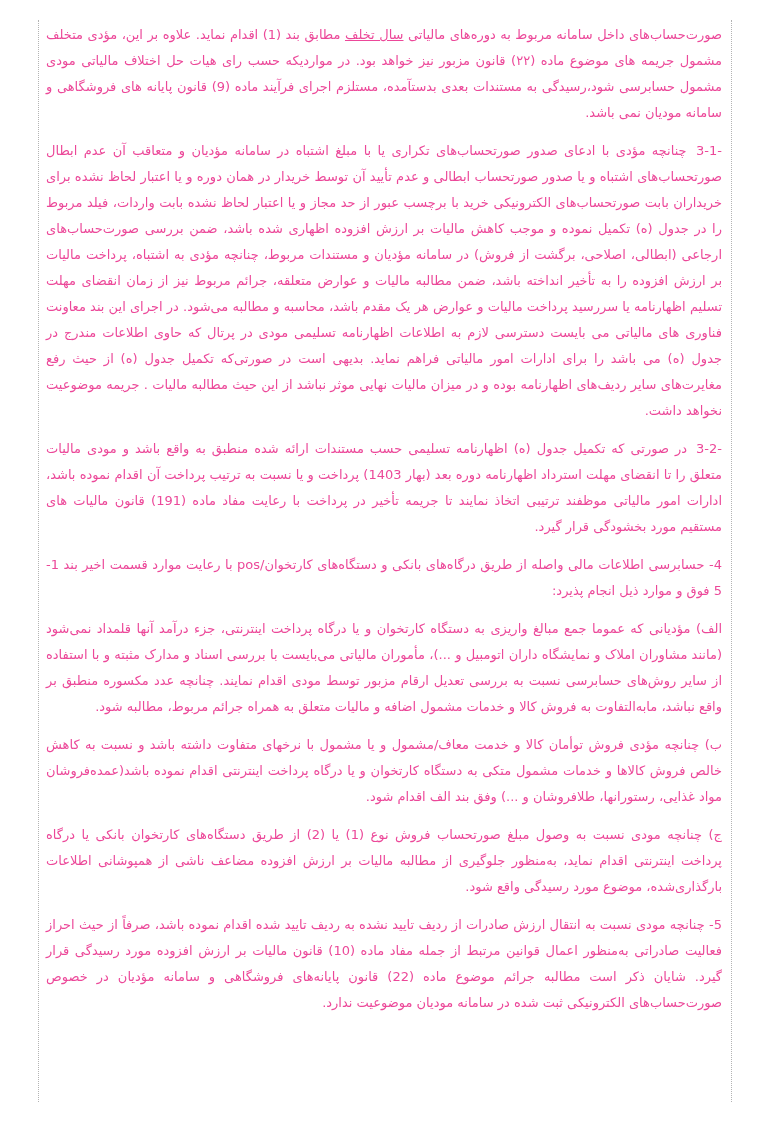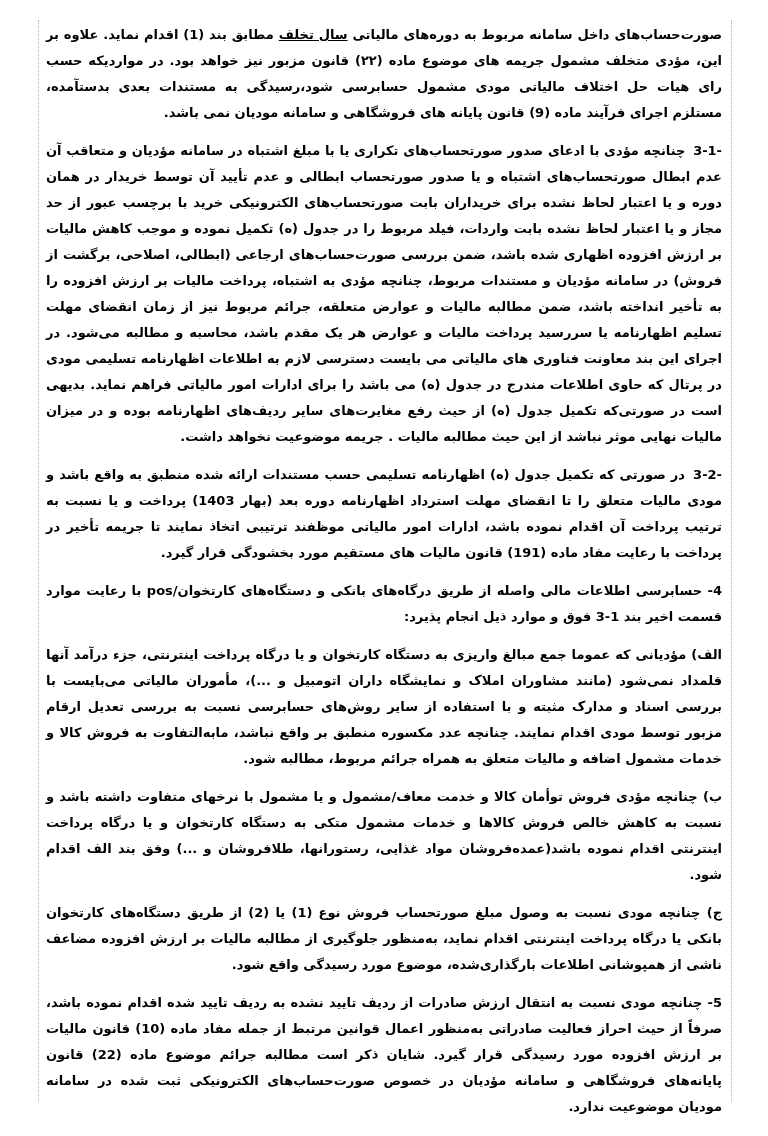--- a/index.html
+++ b/index.html
@@ -8,22 +8,22 @@
     font-family:"DejaVu Sans",sans-serif;
   }
   .page{position:relative;width:768px;height:1136px;background:#ffffff;}
   .guide{position:absolute;top:20px;height:1082px;width:0;border-left:1px dotted #b3b3b3;}
   .guide-left{left:38px;}
   .guide-right{left:731px;}
   .content{
     position:absolute;top:22px;right:46px;left:46px;
     direction:rtl;unicode-bidi:embed;
     text-align:justify;
-    color:#000000;
-    font-size:13px;font-weight:bold;
+    color:#ec4899;
+    font-size:13px;font-weight:normal;
     line-height:26px;
   }
   .content p{margin:0 0 12px 0;}
   .content p:last-child{margin-bottom:0;}
   .marker{unicode-bidi:isolate;padding-left:3px;}
   .u{text-decoration:underline;}
 </style>
 </head>
 <body>
 
@@ -32,21 +32,21 @@
   <div class="guide guide-right"></div>
 
   <div class="content">
 
     <p><span>صورت‌حساب‌های داخل سامانه مربوط به دوره‌های مالیاتی </span><span class="u">سال تخلف</span><span> مطابق بند (1) اقدام نماید. علاوه بر این، مؤدی متخلف مشمول جریمه های موضوع ماده (۲۲) قانون مزبور نیز خواهد بود. در مواردیکه حسب رای هیات حل اختلاف مالیاتی مودی مشمول حسابرسی شود،رسیدگی به مستندات بعدی بدستآمده، مستلزم اجرای فرآیند ماده (9) قانون پایانه های فروشگاهی و سامانه مودیان نمی باشد.</span></p>
 
     <p><span class="marker" dir="ltr">3-1-</span> <span>چنانچه مؤدی با ادعای صدور صورتحساب‌های تکراری یا با مبلغ اشتباه در سامانه مؤدیان و متعاقب آن عدم ابطال صورتحساب‌های اشتباه و یا صدور صورتحساب ابطالی و عدم تأیید آن توسط خریدار در همان دوره و یا اعتبار لحاظ نشده برای خریداران بابت صورتحساب‌های الکترونیکی خرید با برچسب عبور از حد مجاز و یا اعتبار لحاظ نشده بابت واردات، فیلد مربوط را در جدول (ه) تکمیل نموده و موجب کاهش مالیات بر ارزش افزوده اظهاری شده باشد، ضمن بررسی صورت‌حساب‌های ارجاعی (ابطالی، اصلاحی، برگشت از فروش) در سامانه مؤدیان و مستندات مربوط، چنانچه مؤدی به اشتباه، پرداخت مالیات بر ارزش افزوده را به تأخیر انداخته باشد، ضمن مطالبه مالیات و عوارض متعلقه، جرائم مربوط نیز از زمان انقضای مهلت تسلیم اظهارنامه یا سررسید پرداخت مالیات و عوارض هر یک مقدم باشد، محاسبه و مطالبه می‌شود. در اجرای این بند معاونت فناوری های مالیاتی می بایست دسترسی لازم به اطلاعات اظهارنامه تسلیمی مودی در پرتال که حاوی اطلاعات مندرج در جدول (ه) می باشد را برای ادارات امور مالیاتی فراهم نماید. بدیهی است در صورتی‌که تکمیل جدول (ه) از حیث رفع مغایرت‌های سایر ردیف‌های اظهارنامه بوده و در میزان مالیات نهایی موثر نباشد از این حیث مطالبه مالیات . جریمه موضوعیت نخواهد داشت.</span></p>
 
     <p><span class="marker" dir="ltr">3-2-</span> <span>در صورتی که تکمیل جدول (ه) اظهارنامه تسلیمی حسب مستندات ارائه شده منطبق به واقع باشد و مودی مالیات متعلق را تا انقضای مهلت استرداد اظهارنامه دوره بعد (بهار 1403) پرداخت و یا نسبت به ترتیب پرداخت آن اقدام نموده باشد، ادارات امور مالیاتی موظفند ترتیبی اتخاذ نمایند تا جریمه تأخیر در پرداخت با رعایت مفاد ماده (191) قانون مالیات های مستقیم مورد بخشودگی قرار گیرد.</span></p>
 
-    <p><span>4- حسابرسی اطلاعات مالی واصله از طریق درگاه‌های بانکی و دستگاه‌های کارتخوان/pos با رعایت موارد قسمت اخیر بند 1-3 فوق و موارد ذیل انجام پذیرد:</span></p>
+    <p><span>4- حسابرسی اطلاعات مالی واصله از طریق درگاه‌های بانکی و دستگاه‌های کارتخوان/pos با رعایت موارد قسمت اخیر بند 1-5 فوق و موارد ذیل انجام پذیرد:</span></p>
 
     <p><span>الف) مؤدیانی که عموما جمع مبالغ واریزی به دستگاه کارتخوان و یا درگاه پرداخت اینترنتی، جزء درآمد آنها قلمداد نمی‌شود (مانند مشاوران املاک و نمایشگاه داران اتومبیل و ...)، مأموران مالیاتی می‌بایست با بررسی اسناد و مدارک مثبته و با استفاده از سایر روش‌های حسابرسی نسبت به بررسی تعدیل ارقام مزبور توسط مودی اقدام نمایند. چنانچه عدد مکسوره منطبق بر واقع نباشد، مابه‌التفاوت به فروش کالا و خدمات مشمول اضافه و مالیات متعلق به همراه جرائم مربوط، مطالبه شود.</span></p>
 
     <p><span>ب) چنانچه مؤدی فروش توأمان کالا و خدمت معاف/مشمول و یا مشمول با نرخهای متفاوت داشته باشد و نسبت به کاهش خالص فروش کالاها و خدمات مشمول متکی به دستگاه کارتخوان و یا درگاه پرداخت اینترنتی اقدام نموده باشد(عمده‌فروشان مواد غذایی، رستورانها، طلافروشان و ...) وفق بند الف اقدام شود.</span></p>
 
     <p><span>ج) چنانچه مودی نسبت به وصول مبلغ صورتحساب فروش نوع (1) یا (2) از طریق دستگاه‌های کارتخوان بانکی یا درگاه پرداخت اینترنتی اقدام نماید، به‌منظور جلوگیری از مطالبه مالیات بر ارزش افزوده مضاعف ناشی از همپوشانی اطلاعات بارگذاری‌شده، موضوع مورد رسیدگی واقع شود.</span></p>
 
     <p><span>5- چنانچه مودی نسبت به انتقال ارزش صادرات از ردیف تایید نشده به ردیف تایید شده اقدام نموده باشد، صرفاً از حیث احراز فعالیت صادراتی به‌منظور اعمال قوانین مرتبط از جمله مفاد ماده (10) قانون مالیات بر ارزش افزوده مورد رسیدگی قرار گیرد. شایان ذکر است مطالبه جرائم موضوع ماده (22) قانون پایانه‌های فروشگاهی و سامانه مؤدیان در خصوص صورت‌حساب‌های الکترونیکی ثبت شده در سامانه مودیان موضوعیت ندارد.</span></p>
 
     <p></p>

